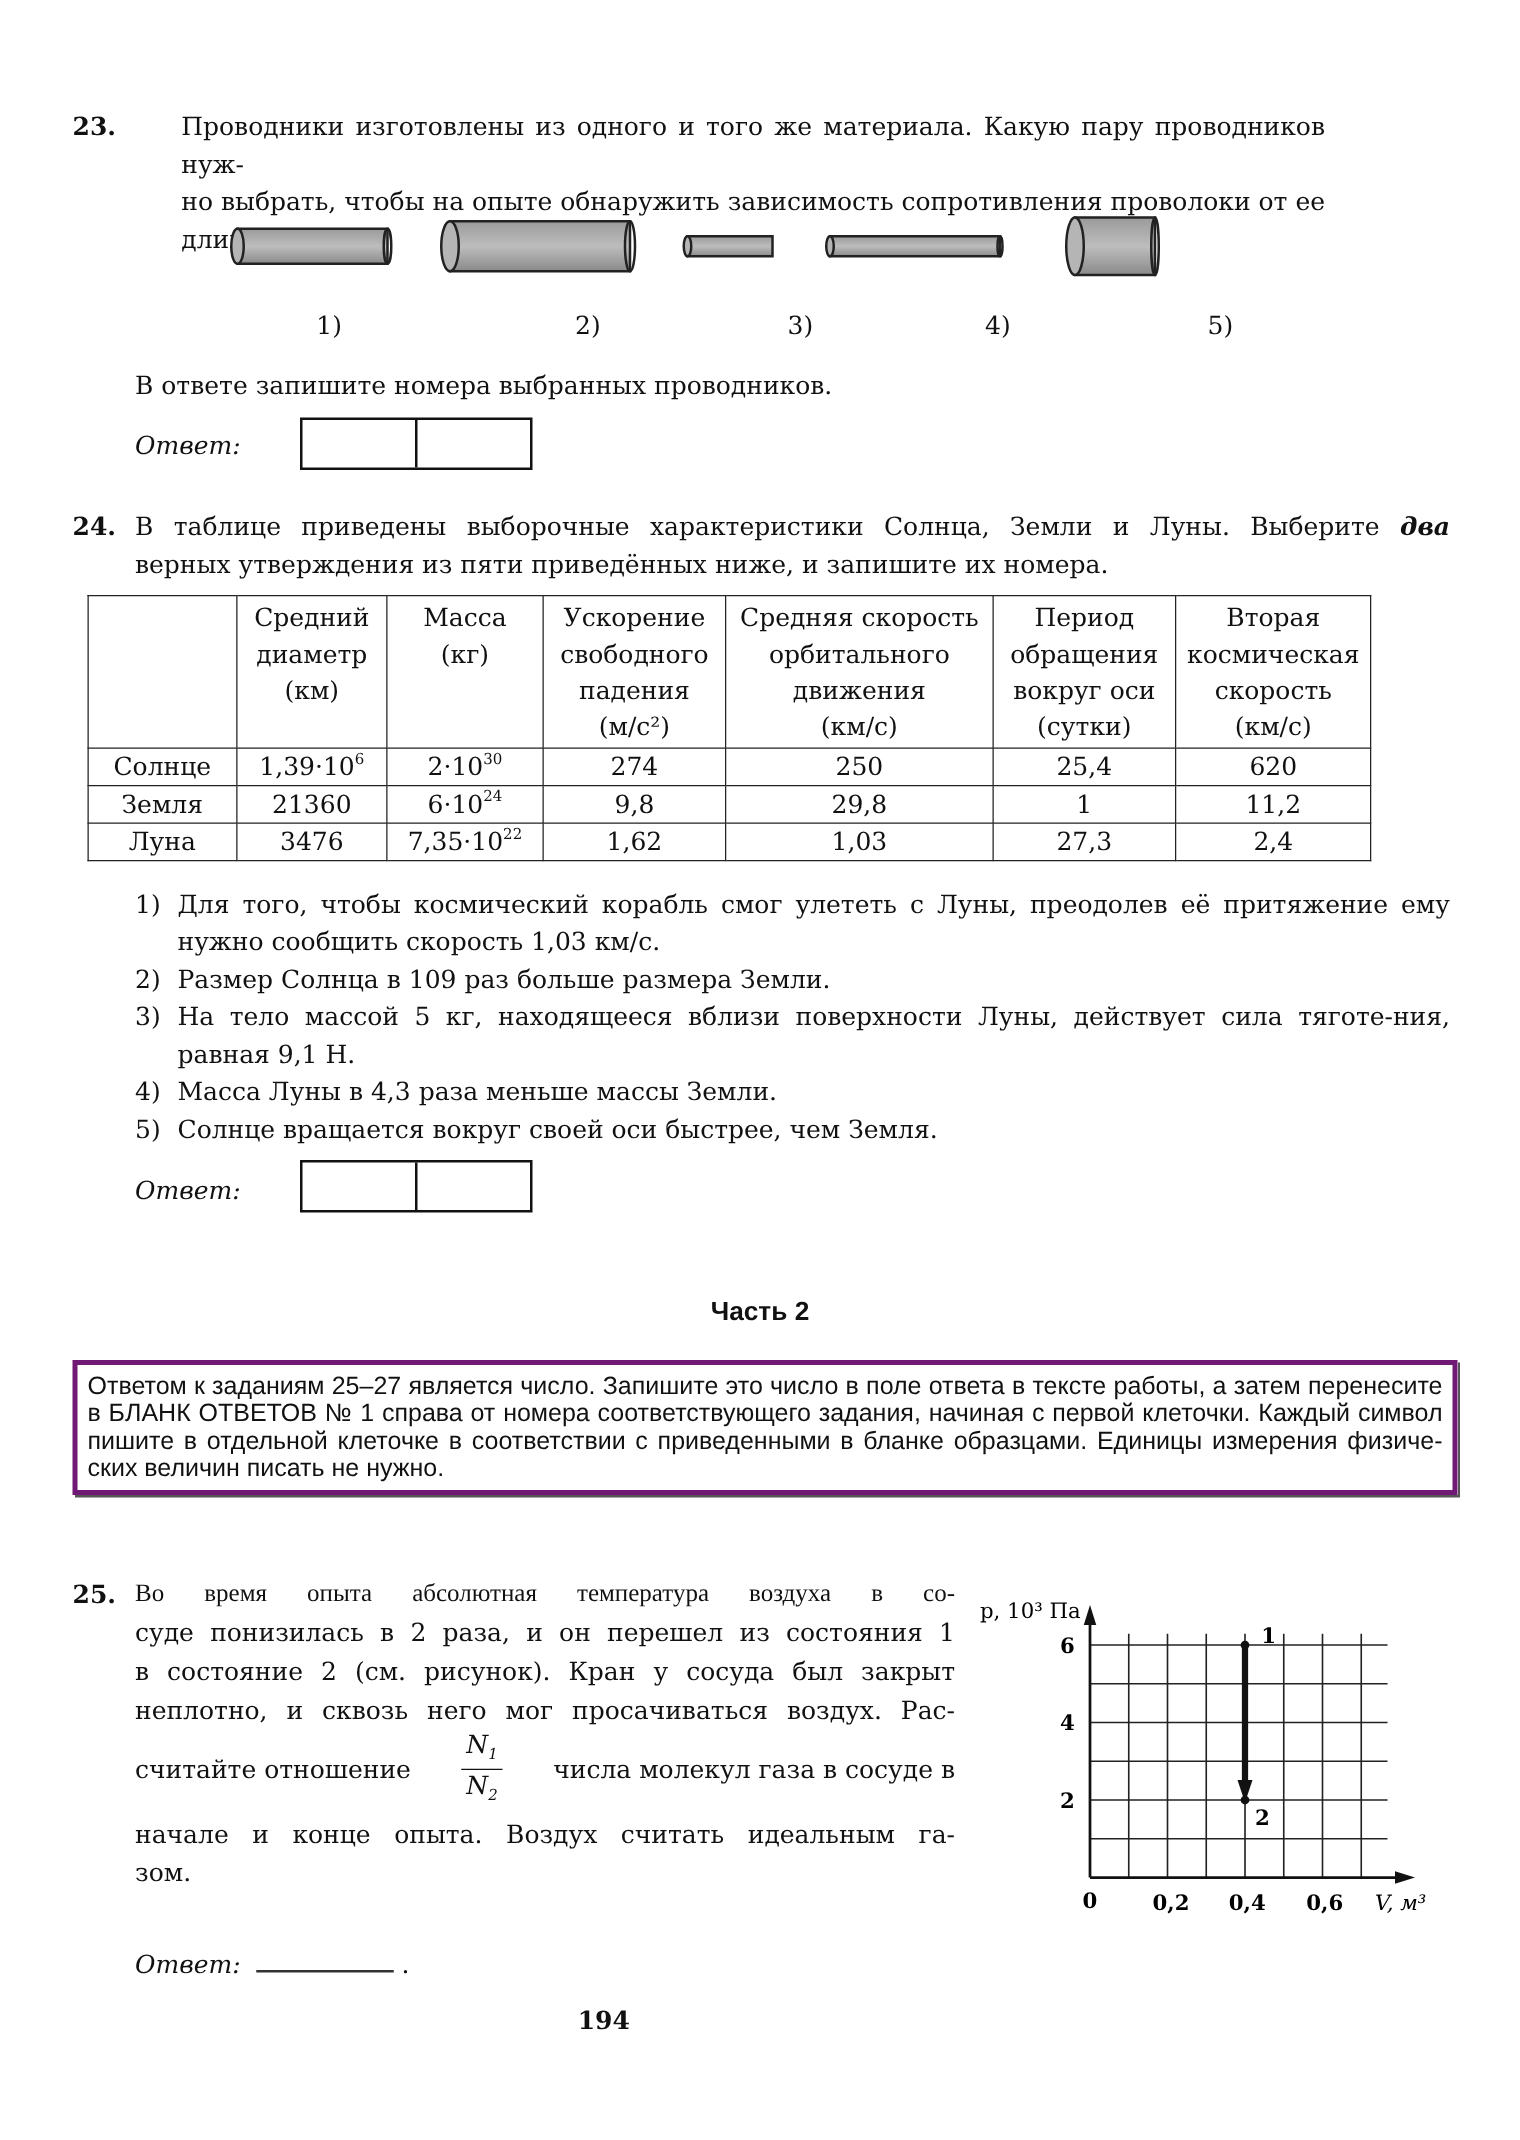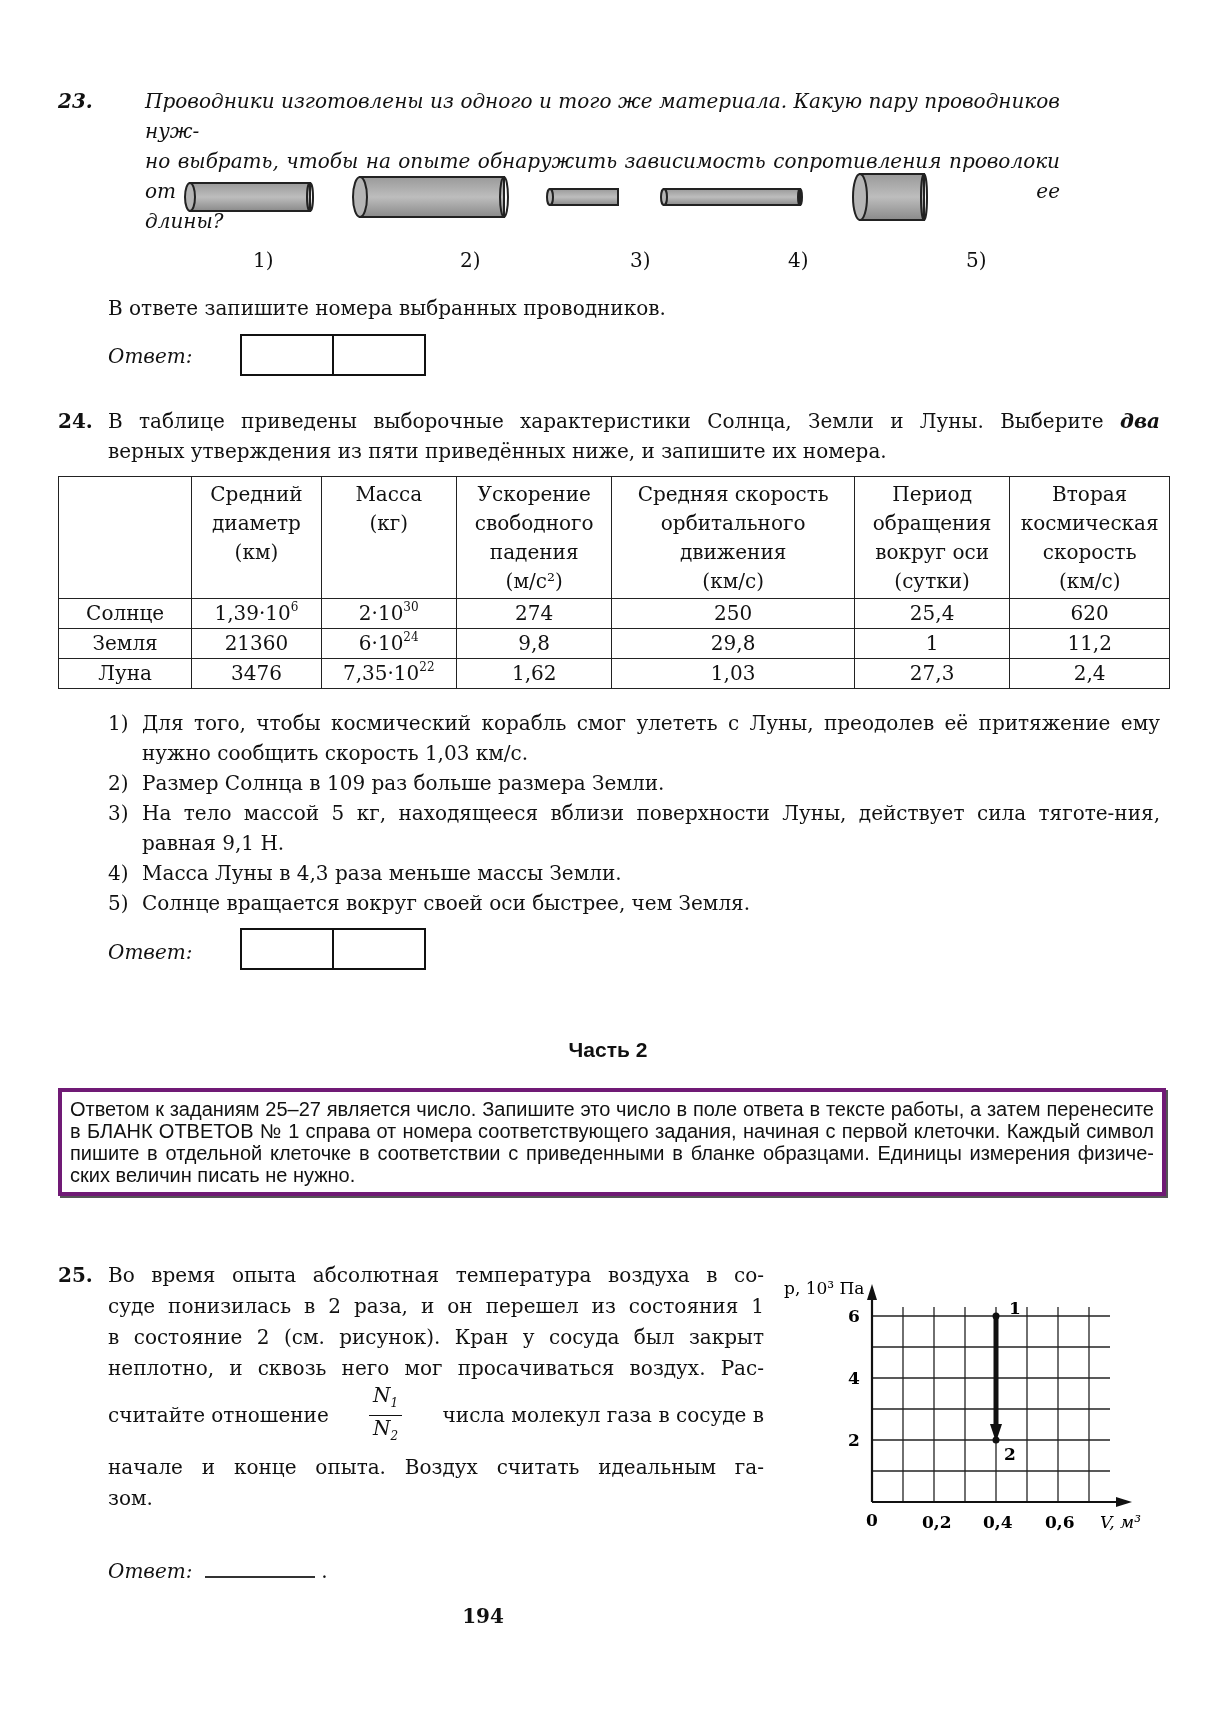--- a/index.html
+++ b/index.html
@@ -35,21 +35,21 @@
   }
   .frac { display: inline-flex; flex-direction: column; align-items: center; vertical-align: middle; margin: 0 8px; font-style: italic; font-size: 20px; line-height: 24px; }
   .frac .num { border-bottom: 1.5px solid #111; padding: 0 4px; }
   .frac sub { font-size: 12px; }
   .underline-blank { display: inline-block; width: 110px; border-bottom: 2px solid #333; height: 18px; margin-left: 6px; vertical-align: baseline; }
   .page-num { font-weight: bold; font-size: 20px; }
 </style>
 </head>
 <body>
 
-<div class="abs para" style="left:58px; top:86px; width:1002px;font-style:italic;">
+<div class="abs para" style="left:58px; top:86px; width:1002px;">
   <div style="display:flex;">
     <span class="qnum" style="width:42px; flex:0 0 42px;">23.</span>
     <div style="flex:1;margin-left:45px;">
       <div style="text-align:justify; text-align-last:justify;">Проводники изготовлены из одного и того же материала. Какую пару проводников нуж-</div>
       <div style="text-align:justify; text-align-last:justify;">но выбрать, чтобы на опыте обнаружить зависимость сопротивления проволоки от ее</div>
       <div>длины?</div>
     </div>
   </div>
 </div>
 
@@ -103,21 +103,21 @@
 <div class="abs para" style="left:58px; top:406px; width:1102px;">
   <div style="display:flex;">
     <span class="qnum" style="width:50px; flex:0 0 50px;">24.</span>
     <div style="flex:1;">
       <div style="text-align:justify; text-align-last:justify;"><span>В таблице приведены выборочные характеристики Солнца, Земли и Луны. Выберите </span><span class="italic" style="font-weight:bold;">два</span></div>
       <div>верных утверждения из пяти приведённых ниже, и запишите их номера.</div>
     </div>
   </div>
 </div>
 
-<table class="data abs" style="left:58px; top:476px; width:1112px;">
+<table class="data abs" style="left:70px; top:476px; width:1027px;">
   <colgroup>
     <col style="width:132px">
       <col style="width:128px">
       <col style="width:134px">
       <col style="width:154px">
       <col style="width:240px">
       <col style="width:154px">
       <col style="width:158px">
   </colgroup>
   <tbody>
@@ -216,21 +216,21 @@
   <div class="cell"></div>
 </div>
 
 <div class="abs part-title" style="left:0; width:1216px; text-align:center; top:1038px;">Часть 2</div>
 <div class="abs info-box" style="left:58px; top:1088px; width:1084px;">Ответом к заданиям 25–27 является число. Запишите это число в поле ответа в тексте работы, а затем перенесите в БЛАНК ОТВЕТОВ № 1 справа от номера соответствующего задания, начиная с первой клеточки. Каждый символ пишите в отдельной клеточке в соответствии с приведенными в бланке образцами. Единицы измерения физиче-ских величин писать не нужно.</div>
 
 <div class="abs" style="left:58px; top:1248px; width:706px; font-size:20px;margin-top:12px;">
   <div style="display:flex;">
     <span class="qnum" style="width:50px; flex:0 0 50px; line-height:31px;">25.</span>
     <div style="flex:1; line-height:31px;">
-      <div style="text-align:justify; text-align-last:justify;">Во время опыта абсолютная температура воздуха в со-</div>
+      <div style="text-align:justify; text-align-last:justify;font-family:Liberation Serif, serif;">Во время опыта абсолютная температура воздуха в со-</div>
       <div style="text-align:justify; text-align-last:justify;">суде понизилась в 2 раза, и он перешел из состояния 1</div>
       <div style="text-align:justify; text-align-last:justify;">в состояние 2 (см. рисунок). Кран у сосуда был закрыт</div>
       <div style="text-align:justify; text-align-last:justify;">неплотно, и сквозь него мог просачиваться воздух. Рас-</div>
       <div style="display:flex; align-items:center; justify-content:space-between; height:62px;">
         <span>считайте отношение</span>
         <span class="frac">
           <span class="num"><span>N</span><sub>1</sub></span>
           <span class="den"><span>N</span><sub>2</sub></span>
         </span>
         <span>числа молекул газа в сосуде в</span>

